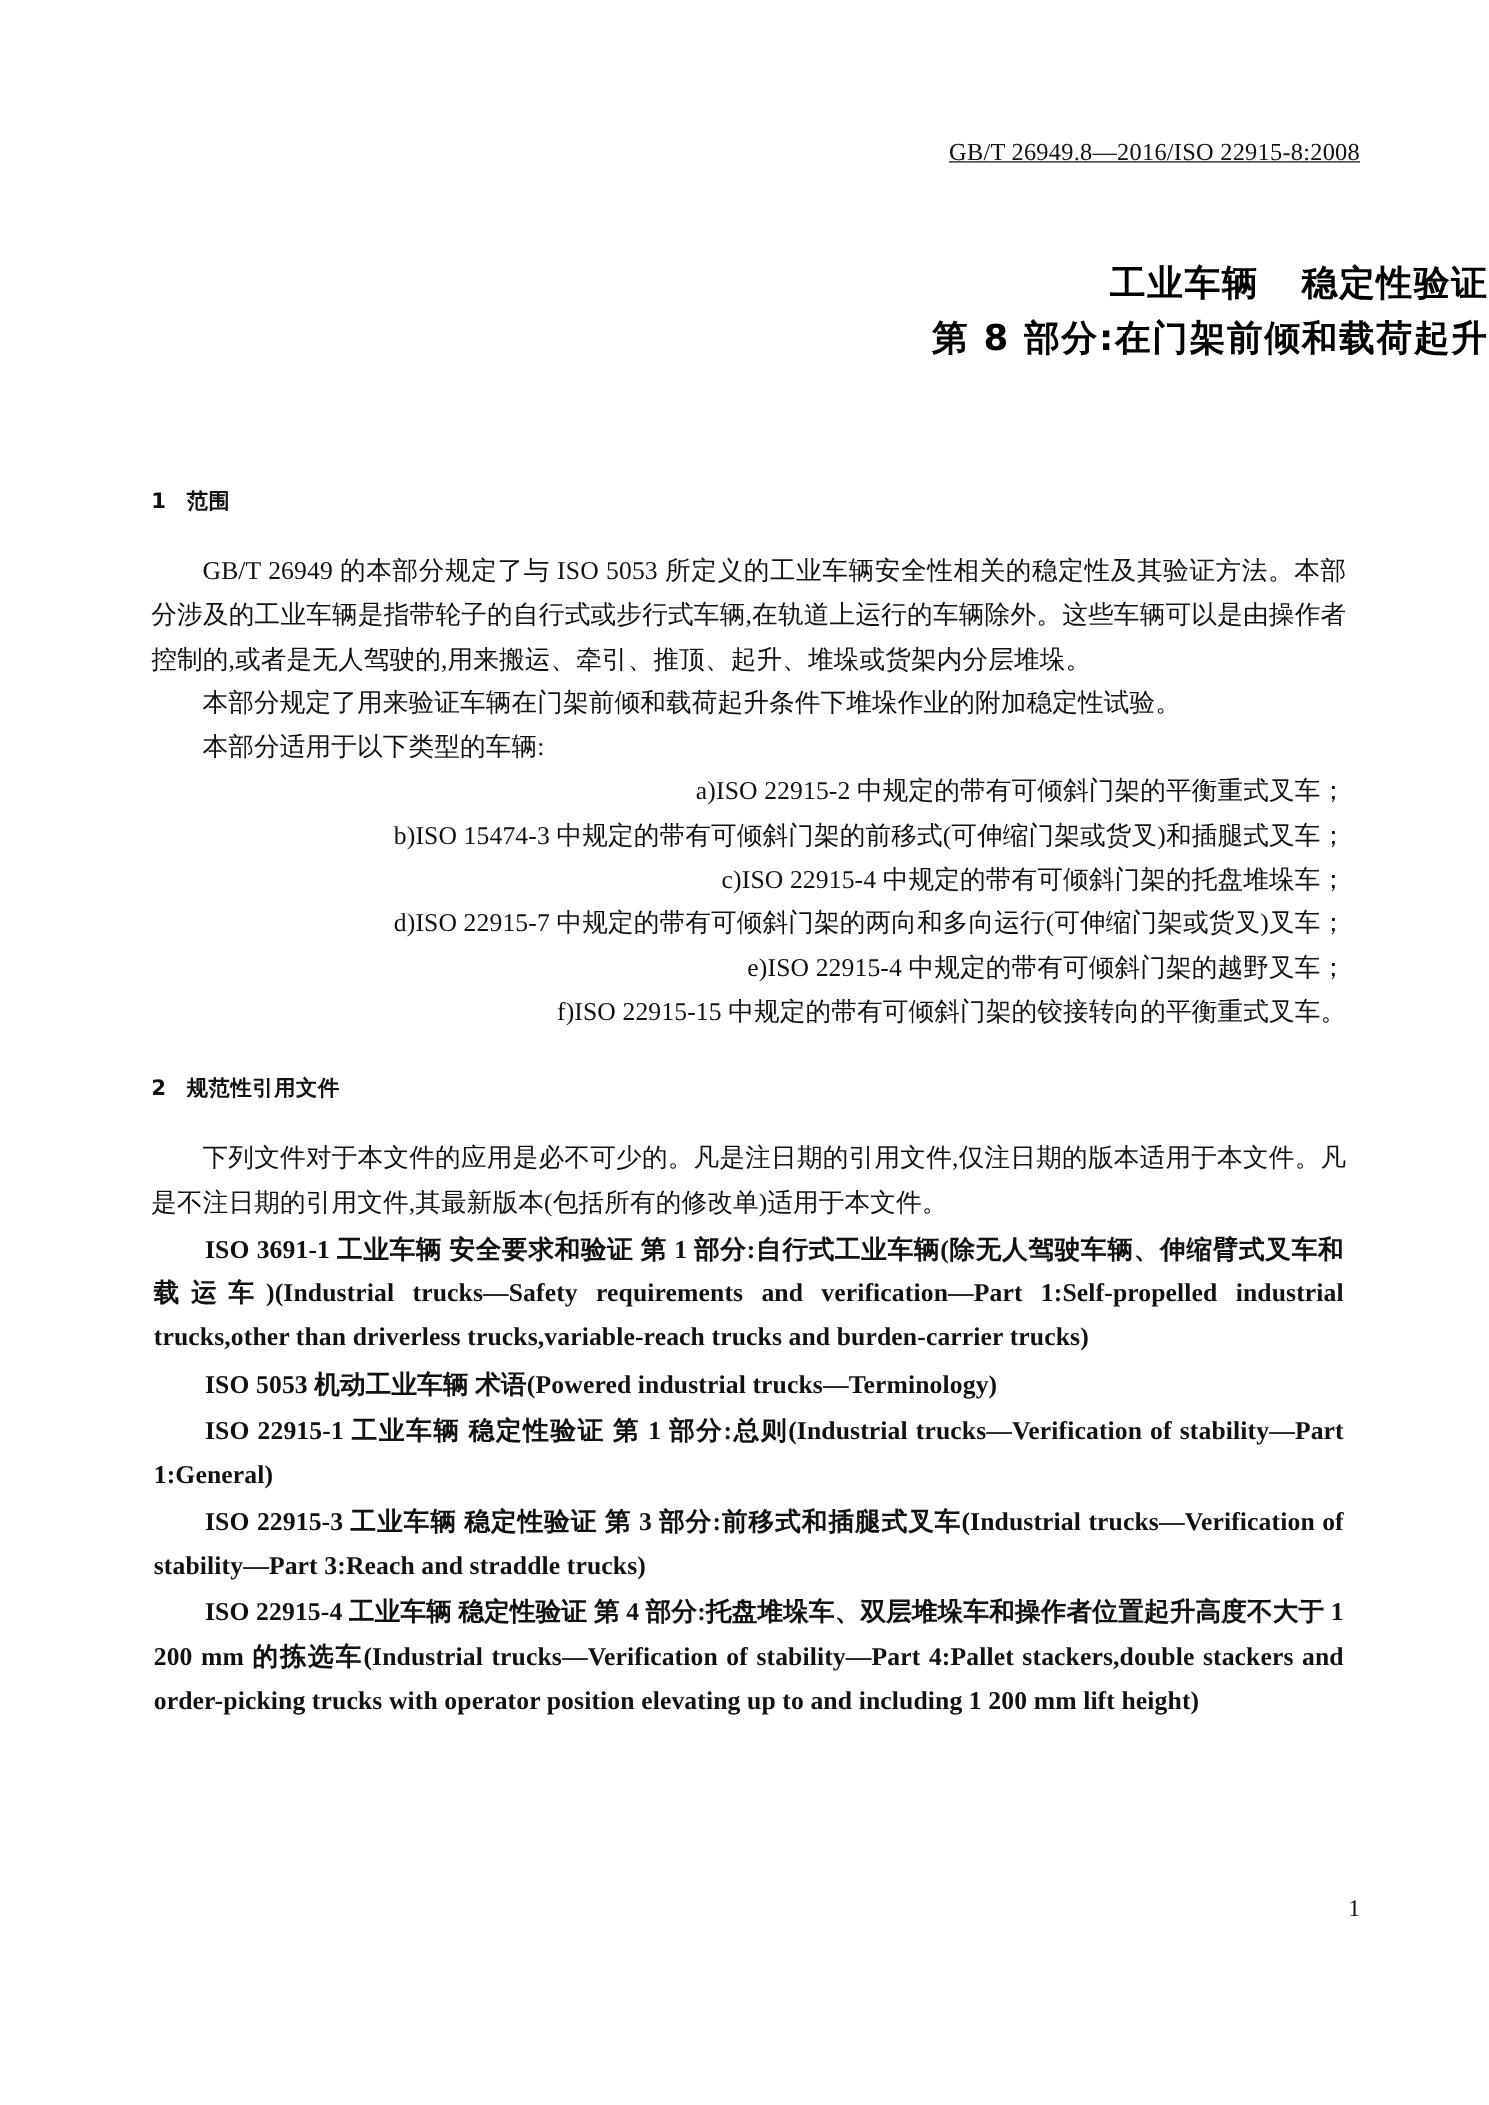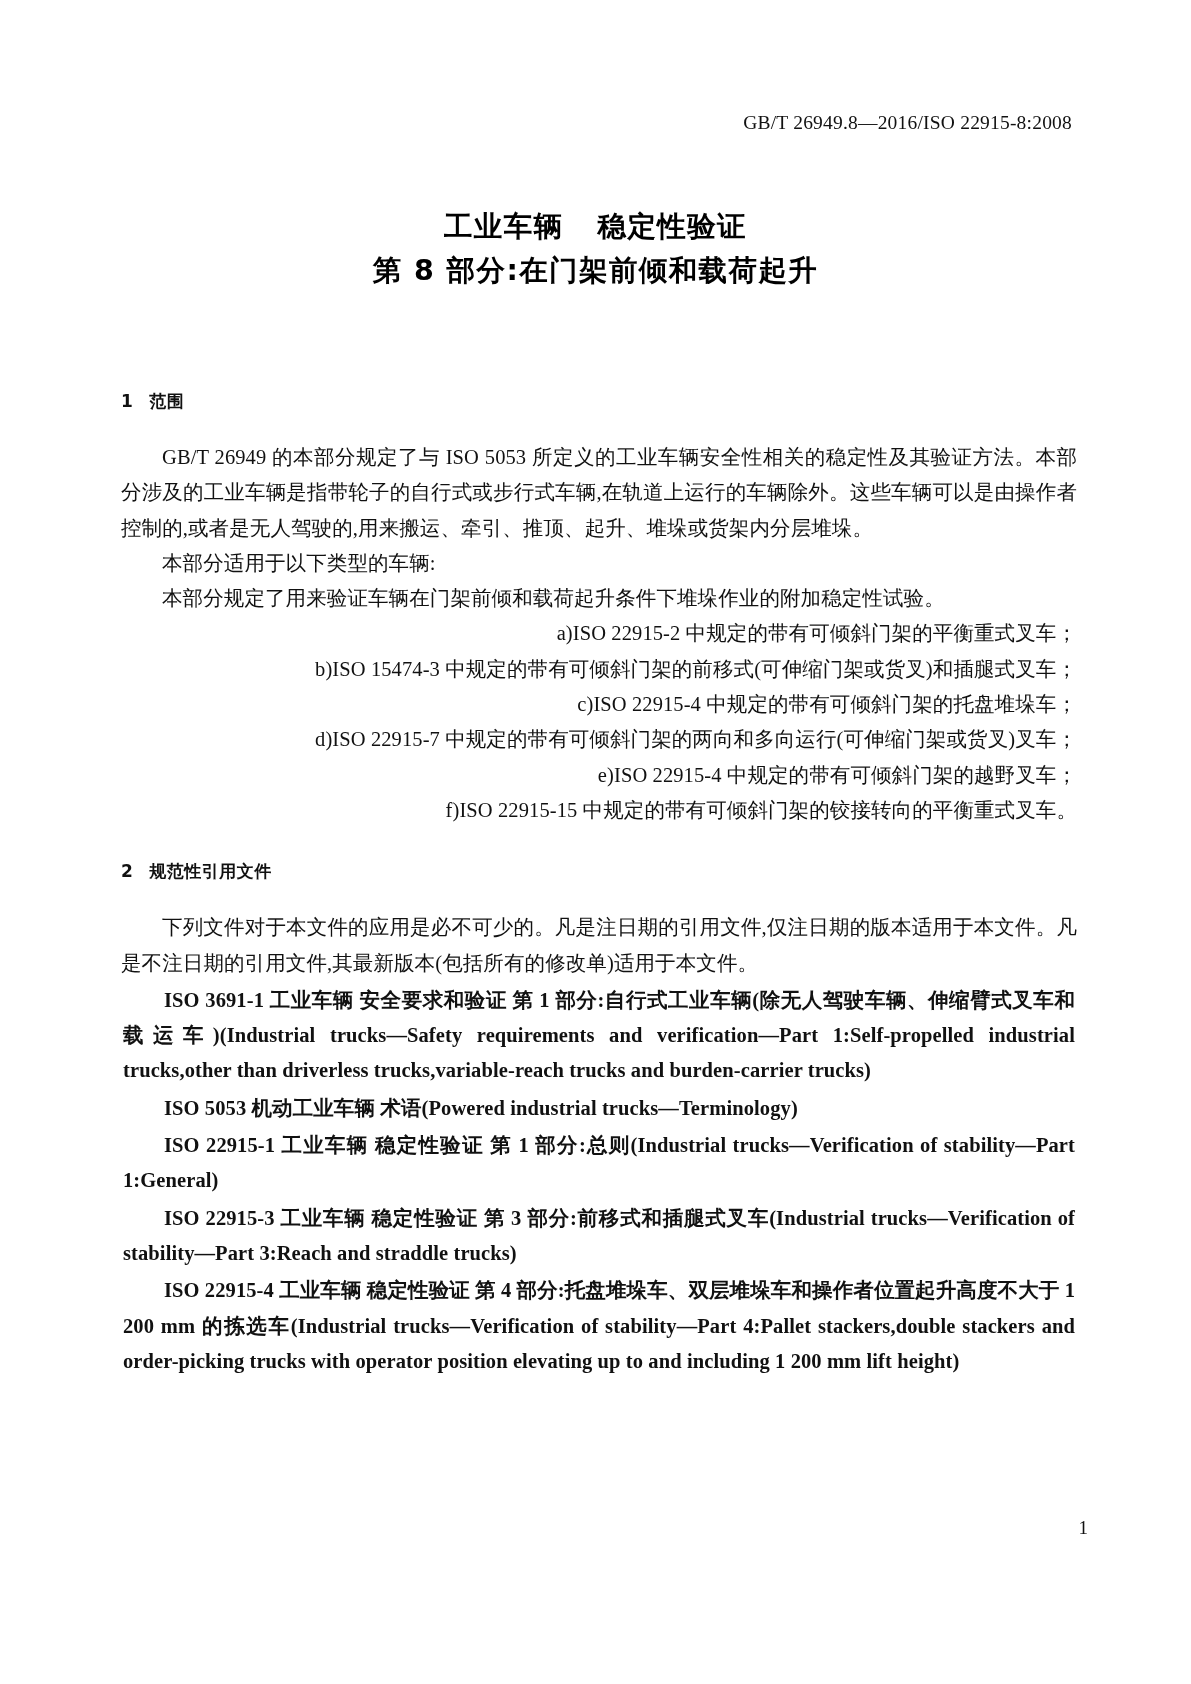--- a/index.html
+++ b/index.html
@@ -21,34 +21,35 @@
     width: 1191px;
     height: 1684px;
     box-sizing: border-box;
     padding: 0;
   }
 
   
   .page-header {
     position: absolute;
     top: 112px;
-    right: 119px;
+    right: 103px;
     font-size: 19.5px;
     letter-spacing: 0.2px;
     white-space: nowrap;
     color: #111;
+    text-decoration: underline;
   }
 
   
   .doc-title {
     position: absolute;
     top: 205px;
     left: 0;
     width: 1191px;
-    text-align: center;
+    text-align: right;
   }
   .doc-title .tline {
     font-family: "DejaVu Sans", "Liberation Sans", sans-serif;
     font-size: 28.5px;
     font-weight: bold;
     letter-spacing: 1.4px;
     line-height: 44px;
     white-space: pre;
     color: #000;
   }
@@ -143,22 +144,22 @@
   </div>
 
   <div class="body">
 
     <h2 class="clause">
       <span class="num">1</span><span>范围</span>
     </h2>
     <div class="gap-after-head"></div>
 
     <p class="para">GB/T 26949 的本部分规定了与 ISO 5053 所定义的工业车辆安全性相关的稳定性及其验证方法。本部分涉及的工业车辆是指带轮子的自行式或步行式车辆,在轨道上运行的车辆除外。这些车辆可以是由操作者控制的,或者是无人驾驶的,用来搬运、牵引、推顶、起升、堆垛或货架内分层堆垛。</p>
+    <p class="para">本部分规定了用来验证车辆在门架前倾和载荷起升条件下堆垛作业的附加稳定性试验。</p>
     <p class="para">本部分适用于以下类型的车辆:</p>
-    <p class="para">本部分规定了用来验证车辆在门架前倾和载荷起升条件下堆垛作业的附加稳定性试验。</p>
 
     <ul class="enum">
       <li><span class="marker">a)</span><span>ISO 22915-2 中规定的带有可倾斜门架的平衡重式叉车；</span></li>
       <li><span class="marker">b)</span><span>ISO 15474-3 中规定的带有可倾斜门架的前移式(可伸缩门架或货叉)和插腿式叉车；</span></li>
       <li><span class="marker">c)</span><span>ISO 22915-4 中规定的带有可倾斜门架的托盘堆垛车；</span></li>
       <li><span class="marker">d)</span><span>ISO 22915-7 中规定的带有可倾斜门架的两向和多向运行(可伸缩门架或货叉)叉车；</span></li>
       <li><span class="marker">e)</span><span>ISO 22915-4 中规定的带有可倾斜门架的越野叉车；</span></li>
       <li><span class="marker">f)</span><span>ISO 22915-15 中规定的带有可倾斜门架的铰接转向的平衡重式叉车。</span></li>
     </ul>
 

